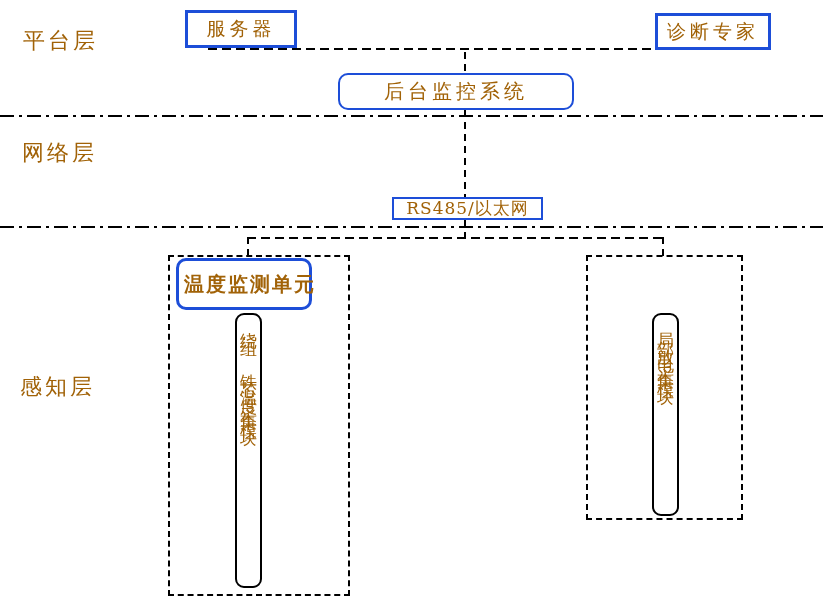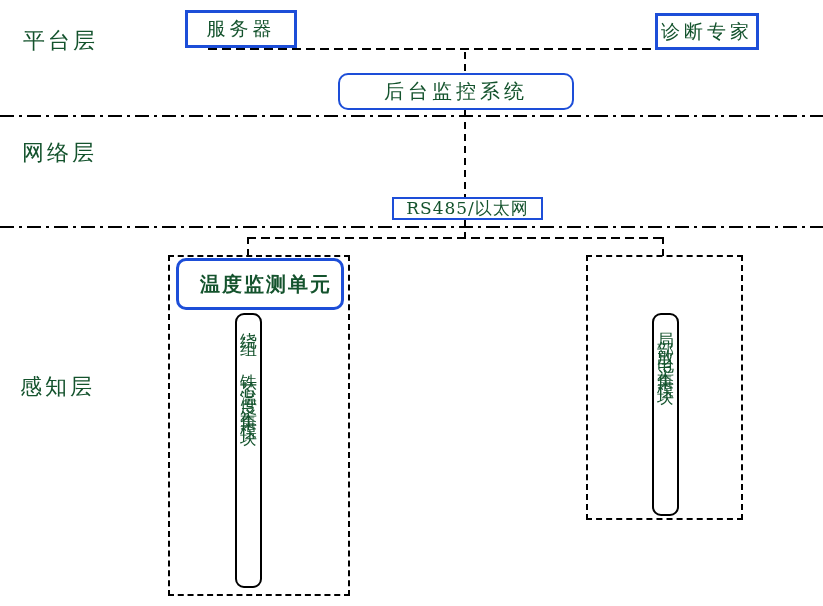--- a/index.html
+++ b/index.html
@@ -1,21 +1,21 @@
 <!DOCTYPE html>
 <html><head>
 <meta charset="utf-8">
 <style>
   html,body{margin:0;padding:0;background:#ffffff;}
   #canvas{
     position:relative;
     width:823px;height:606px;
     background:#ffffff;
     font-family:"DejaVu Serif","Liberation Serif",serif;
-    color:#14532d;
+    color:#a16207;
     overflow:hidden;
   }
   .abs{position:absolute;box-sizing:border-box;}
   
   .layer-label{
     font-size:22px;
     letter-spacing:3px;
     font-weight:500;
     white-space:nowrap;
   }
@@ -70,25 +70,25 @@
   <div class="abs vdash" style="left:662px;top:237px;height:20px;"></div>
 
   <div class="abs dashdot" style="left:0;top:115px;width:823px;"></div>
   <div class="abs dashdot" style="left:0;top:226px;width:823px;"></div>
 
   <div class="abs layer-label" style="left:23px;top:26px;">平台层</div>
   <div class="abs layer-label" style="left:22px;top:138px;">网络层</div>
   <div class="abs layer-label" style="left:20px;top:372px;">感知层</div>
 
   <div class="abs node" style="left:185px;top:10px;width:112px;height:38px;">服务器</div>
-  <div class="abs node" style="left:655px;top:13px;width:104px;height:37px;">诊断专家</div>
+  <div class="abs node" style="left:655px;top:13px;width:116px;height:37px;">诊断专家</div>
   <div class="abs node thin rounded" style="left:338px;top:73px;width:236px;height:37px;font-size:20px;">后台监控系统</div>
 
   <div class="abs node thin bus" style="left:392px;top:197px;width:151px;height:23px;">RS485/以太网</div>
 
   <div class="abs group" style="left:168px;top:255px;width:182px;height:341px;"></div>
-  <div class="abs node bold rounded" style="left:176px;top:258px;width:168px;height:52px;padding-left:12px;">温度监测单元</div>
+  <div class="abs node bold rounded" style="left:176px;top:258px;width:136px;height:52px;padding-left:12px;">温度监测单元</div>
   <div class="abs vmodule" style="left:235px;top:313px;width:27px;height:275px;">绕组、铁芯温度采集模块</div>
 
   <div class="abs group" style="left:586px;top:255px;width:157px;height:265px;"></div>
   <div class="abs vmodule" style="left:652px;top:313px;width:27px;height:203px;">局部放电采集模块</div>
 
 </div>
 
 </body></html>

